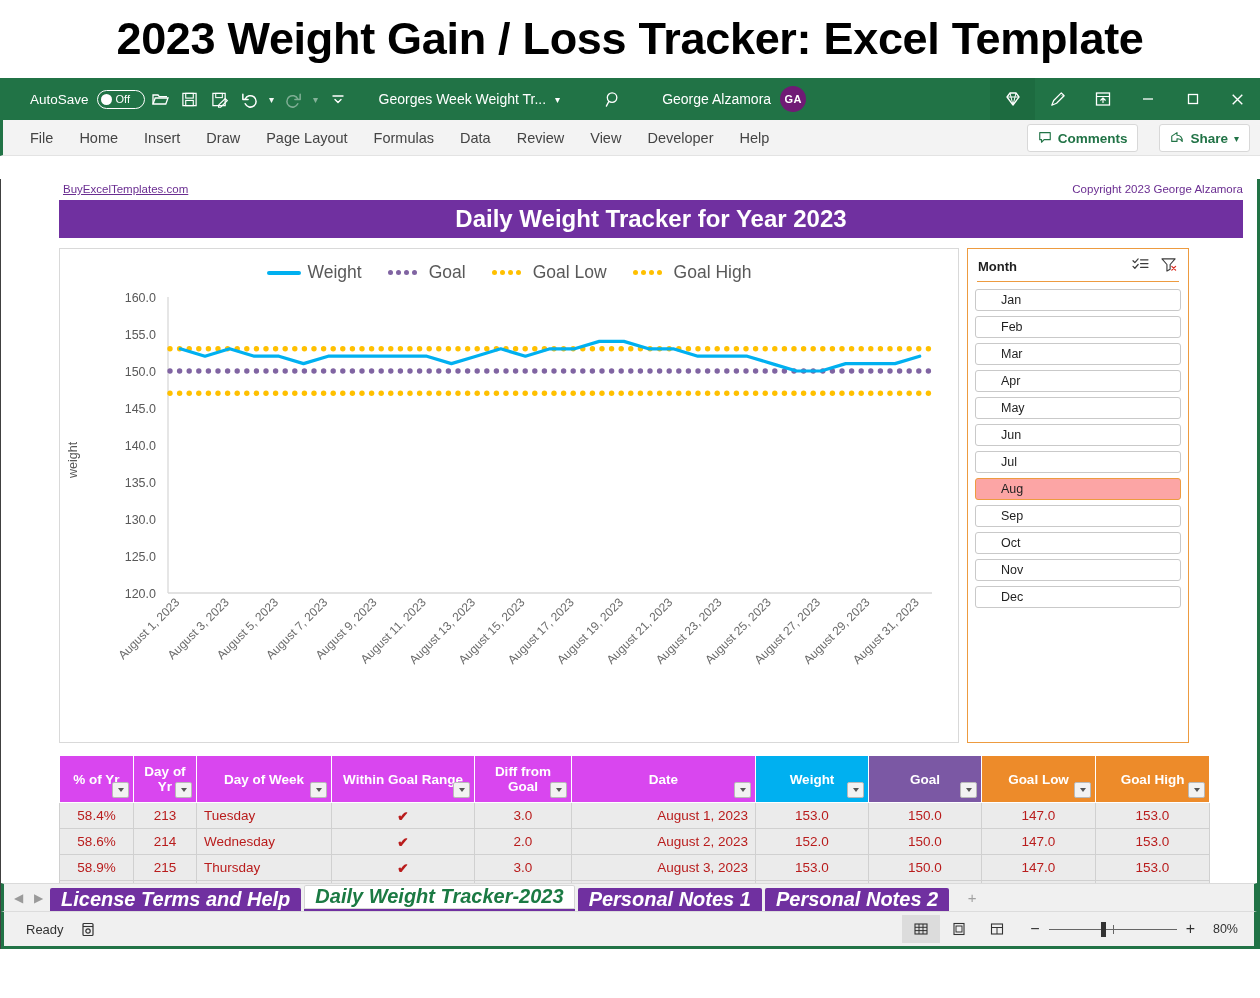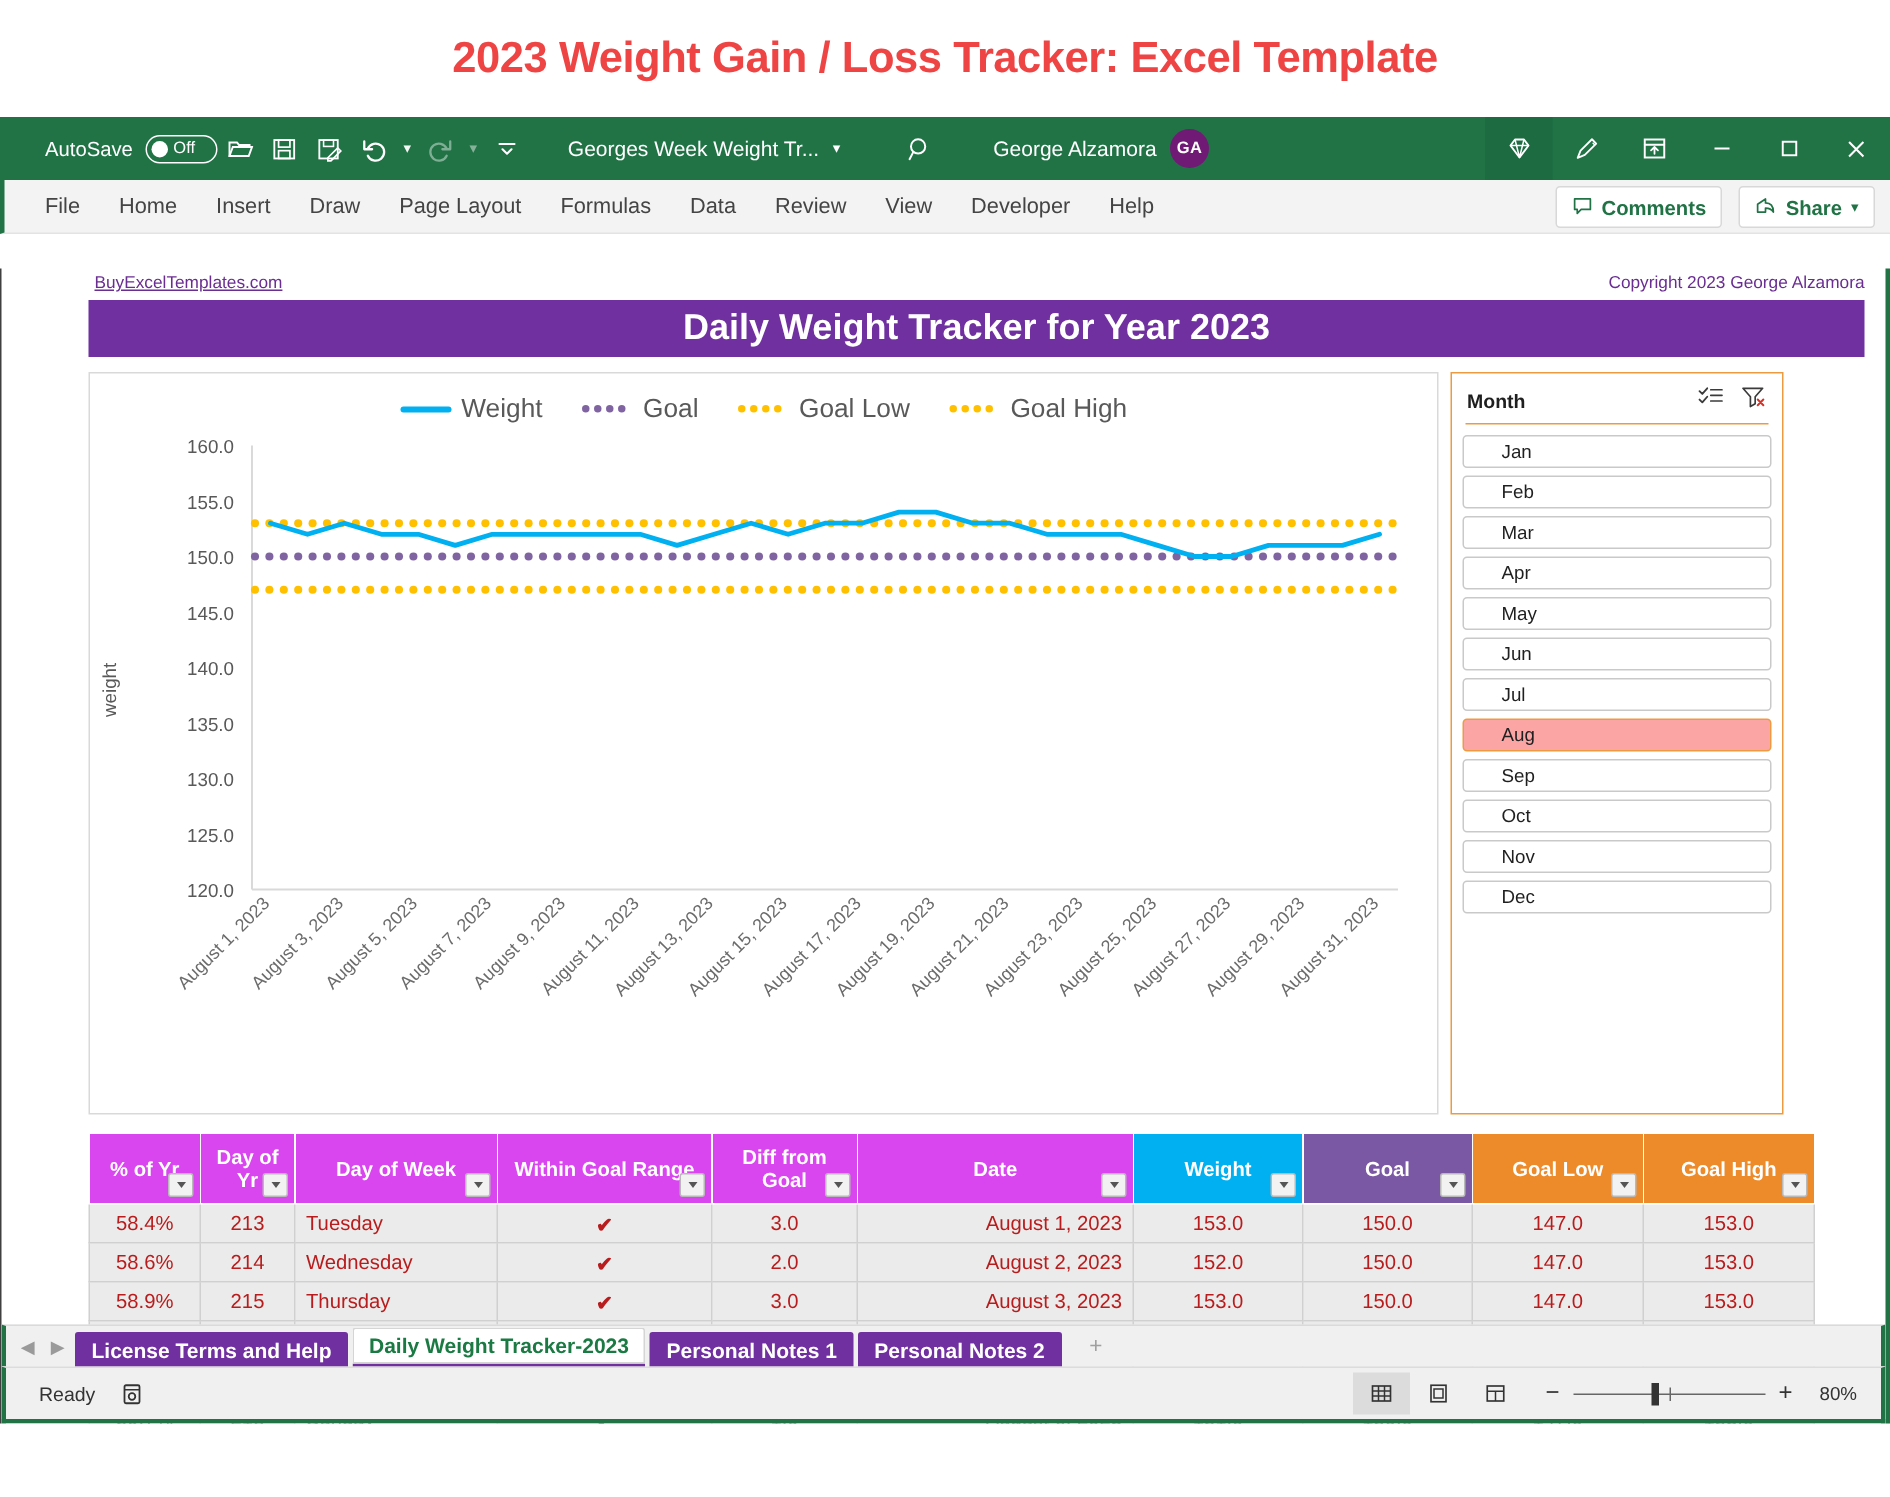--- a/index.html
+++ b/index.html
@@ -7,21 +7,21 @@
     width:1260px;height:998px;overflow:hidden;
     background:#ffffff;
     font-family:"Liberation Sans", sans-serif;
     -webkit-font-smoothing:antialiased;
   }
   .app{position:relative;width:1260px;height:998px;}
 
   
   .headline{
     height:78px;display:flex;align-items:center;justify-content:center;
-    color:#ef4444;font-weight:bold;font-size:29px;letter-spacing:-0.3px;
+    color:#000000;font-weight:bold;font-size:45px;letter-spacing:-0.3px;
     font-family:"Liberation Sans", sans-serif;
     white-space:nowrap;
   }
 
   
   .titlebar{
     height:42px;background:#217346;display:flex;align-items:center;
     color:#ffffff;font-size:13.5px;position:relative;
   }
   .tb-left{display:flex;align-items:center;gap:0;padding-left:30px;}
@@ -48,21 +48,21 @@
   .tb-btn.hl{background:#1d6b40;}
 
   
   .ribbon{
     height:36px;background:#f3f3f3;border-bottom:1px solid #e3e3e3;
     display:flex;align-items:center;position:relative;
     border-left:3px solid #217346;box-sizing:border-box;
   }
   .rtab{padding:0 13px;font-size:14.5px;color:#444444;line-height:36px;cursor:default;}
   .rtab:first-child{margin-left:14px;}
-  .ribbon-right{position:absolute;right:10px;top:0;height:36px;display:flex;align-items:center;gap:11px;}
+  .ribbon-right{position:absolute;right:10px;top:0;height:36px;display:flex;align-items:center;gap:21px;}
   .rbtn{
     height:26px;border:1px solid #d8d8d8;background:#ffffff;border-radius:3px;
     display:flex;align-items:center;gap:6px;padding:0 10px;
     color:#217346;font-size:13.5px;font-weight:bold;
   }
 
   
   .sheet{
     position:relative;background:#ffffff;height:770px;
     border-left:1px solid #404040;border-right:3px solid #217346;
@@ -153,22 +153,22 @@
 
   
   .tabsbar{
     position:absolute;left:0;right:0;bottom:38px;height:28px;background:#f0f0f0;
     display:flex;align-items:center;gap:3px;padding-left:6px;
     border-top:1px solid #dadada;box-sizing:border-box;
     border-left:3px solid #217346;border-right:3px solid #217346;
   }
   .navarr{width:17px;text-align:center;color:#9a9a9a;font-size:12px;}
   .stab{
-    height:24px;background:#7030A0;color:#ffffff;font-size:14px;font-weight:bold;
-    display:flex;align-items:center;padding:0 11px;border-radius:2px 2px 0 0;
+    height:24px;background:#7030A0;color:#ffffff;font-size:20px;font-weight:bold;
+    display:flex;align-items:center;padding:0 11px;border-radius:2px 2px 0 0;font-style:italic;
   }
   .stab.active{background:#ffffff;color:#1B7A43;border-bottom:3px solid #7030A0;
     box-shadow:inset 0 0 0 1px #d5d5d5;}
   .addsheet{width:24px;height:24px;display:flex;align-items:center;justify-content:center;
     color:#a0a0a0;font-size:15px;margin-left:8px;}
 
   
   .statusbar{
     position:absolute;left:0;right:0;bottom:0;height:38px;background:#f0f0f0;
     border-top:1px solid #dcdcdc;display:flex;align-items:center;

